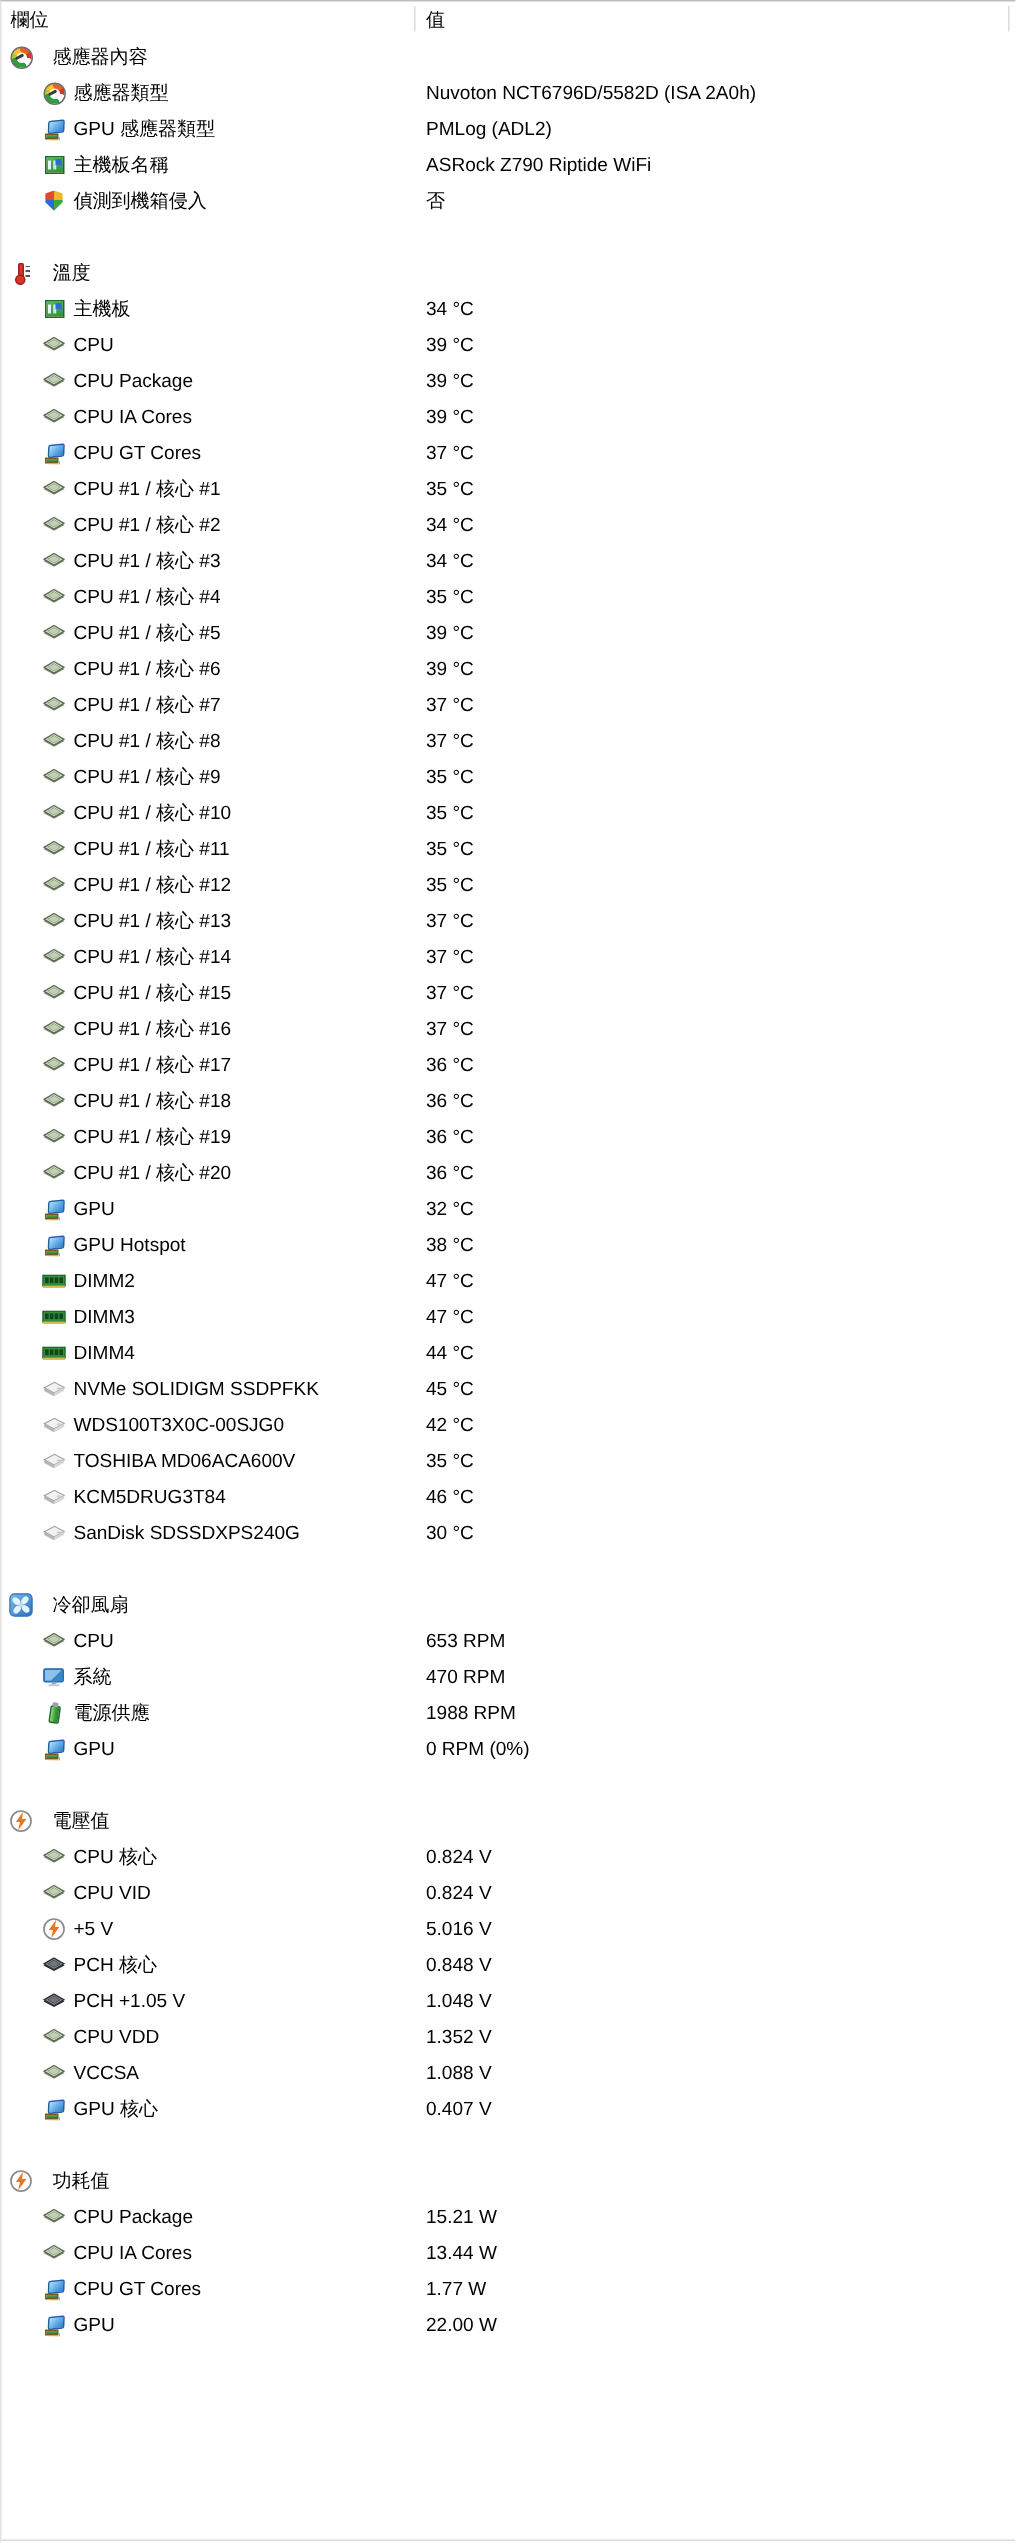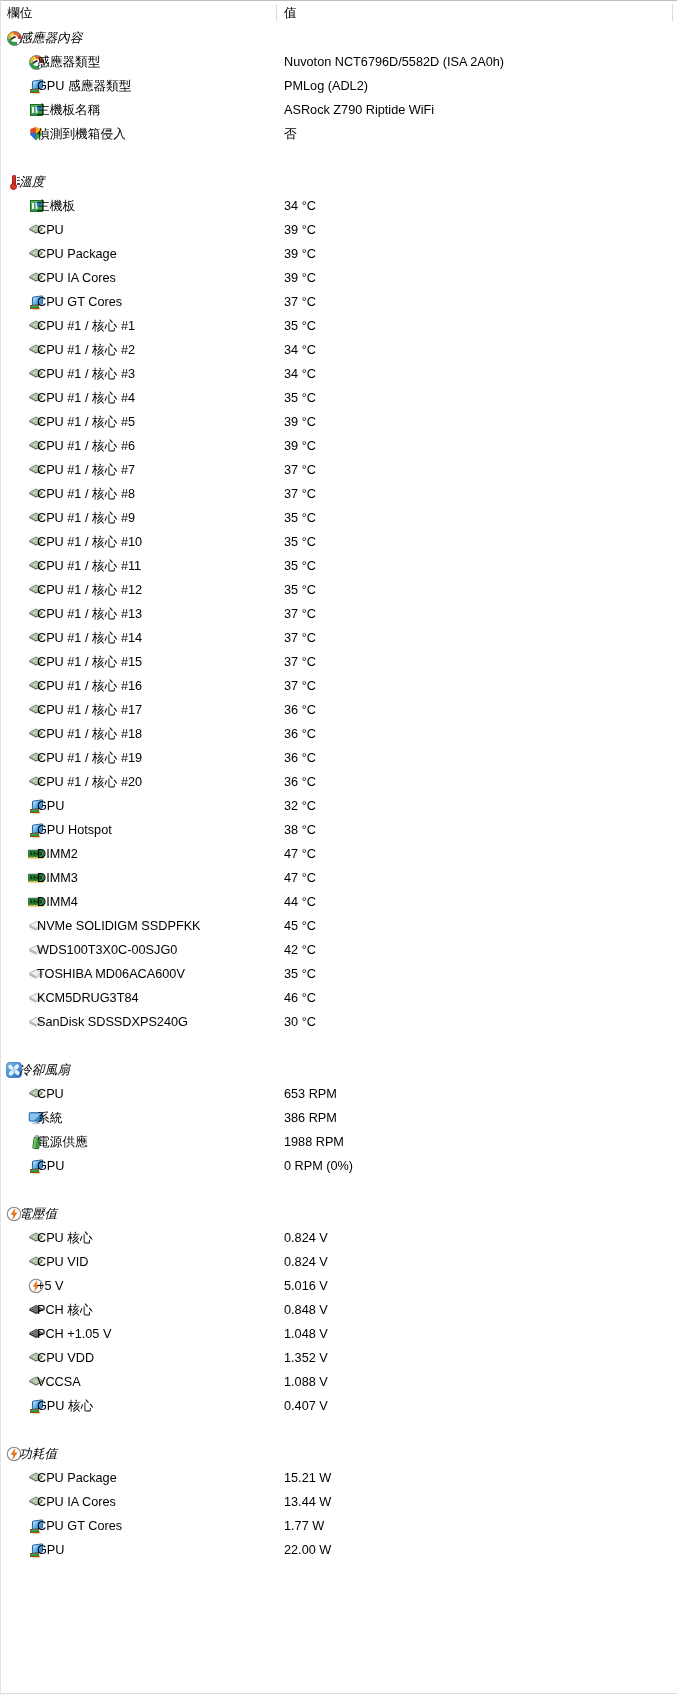--- a/index.html
+++ b/index.html
@@ -13,23 +13,23 @@
   .hdr-cell { position:absolute; top:0; height:24px; line-height:24px; white-space:nowrap; }
   .hdr-field { left:6px; }
   .hdr-value { left:283px; }
   .hdr-sep { position:absolute; top:3px; height:17px; width:1px; background:#dcdcdc; }
 
   
   .row { position:relative; height:24px; line-height:24px; white-space:nowrap; }
   .gap { height:24px; }
   .row .ico { position:absolute; top:4px; width:16px; height:16px; }
   .sec .ico { left:5px; }
-  .sec .lbl { position:absolute; left:18px;font-style:italic; }
+  .sec .lbl { position:absolute; left:34px; }
   .sub .ico { left:27px; }
-  .sub .lbl { position:absolute; left:36px; }
+  .sub .lbl { position:absolute; left:48px; }
   .val { position:absolute; left:283px; }
   .svg16 { display:block; width:16px; height:16px; }
 
   
   .ig { display:block; width:13px; height:13px; margin:0.5px 1px; border-radius:50%; border:1px solid #6e6e6e; position:relative;
         background:conic-gradient(from 150deg,#2f9e3f 0 115deg,#b5cc2e 115deg 150deg,#ffc527 150deg 200deg,#e8632c 200deg 265deg,#d03a2a 265deg 305deg,#ffffff 305deg 360deg); }
   .ig::before { content:""; position:absolute; inset:3px; border-radius:50%; background:#fdfdfd; }
   .ig::after { content:""; position:absolute; left:2px; top:5.4px; width:5.6px; height:1.6px; background:#3a3a3a; border-radius:1px; transform:rotate(-28deg); }
 
   
@@ -538,21 +538,21 @@
       <div class="row sub">
         <span class="ico">
           <svg class="svg16" viewBox="0 0 16 16">
             <rect x="1.2" y="2.6" width="13" height="8.6" rx="1" fill="#3a87c8" stroke="#1d5fa8" stroke-width="0.8"></rect>
             <path d="M2 3.4 L13 3.4 L6 10.4 L2 10.4 Z" fill="#9fcdf0" opacity="0.85"></path>
             <rect x="6.4" y="11.2" width="3.2" height="1.7" fill="#8fa8ba"></rect>
             <rect x="4.2" y="12.9" width="7.6" height="1.3" rx="0.5" fill="#b9cdd9"></rect>
           </svg>
         </span>
         <span class="lbl">系統</span>
-        <span class="val">386 RPM</span>
+        <span class="val">470 RPM</span>
       </div>
       <div class="row sub">
         <span class="ico">
           <span class="ibt"></span>
         </span>
         <span class="lbl">電源供應</span>
         <span class="val">1988 RPM</span>
       </div>
       <div class="row sub">
         <span class="ico">

